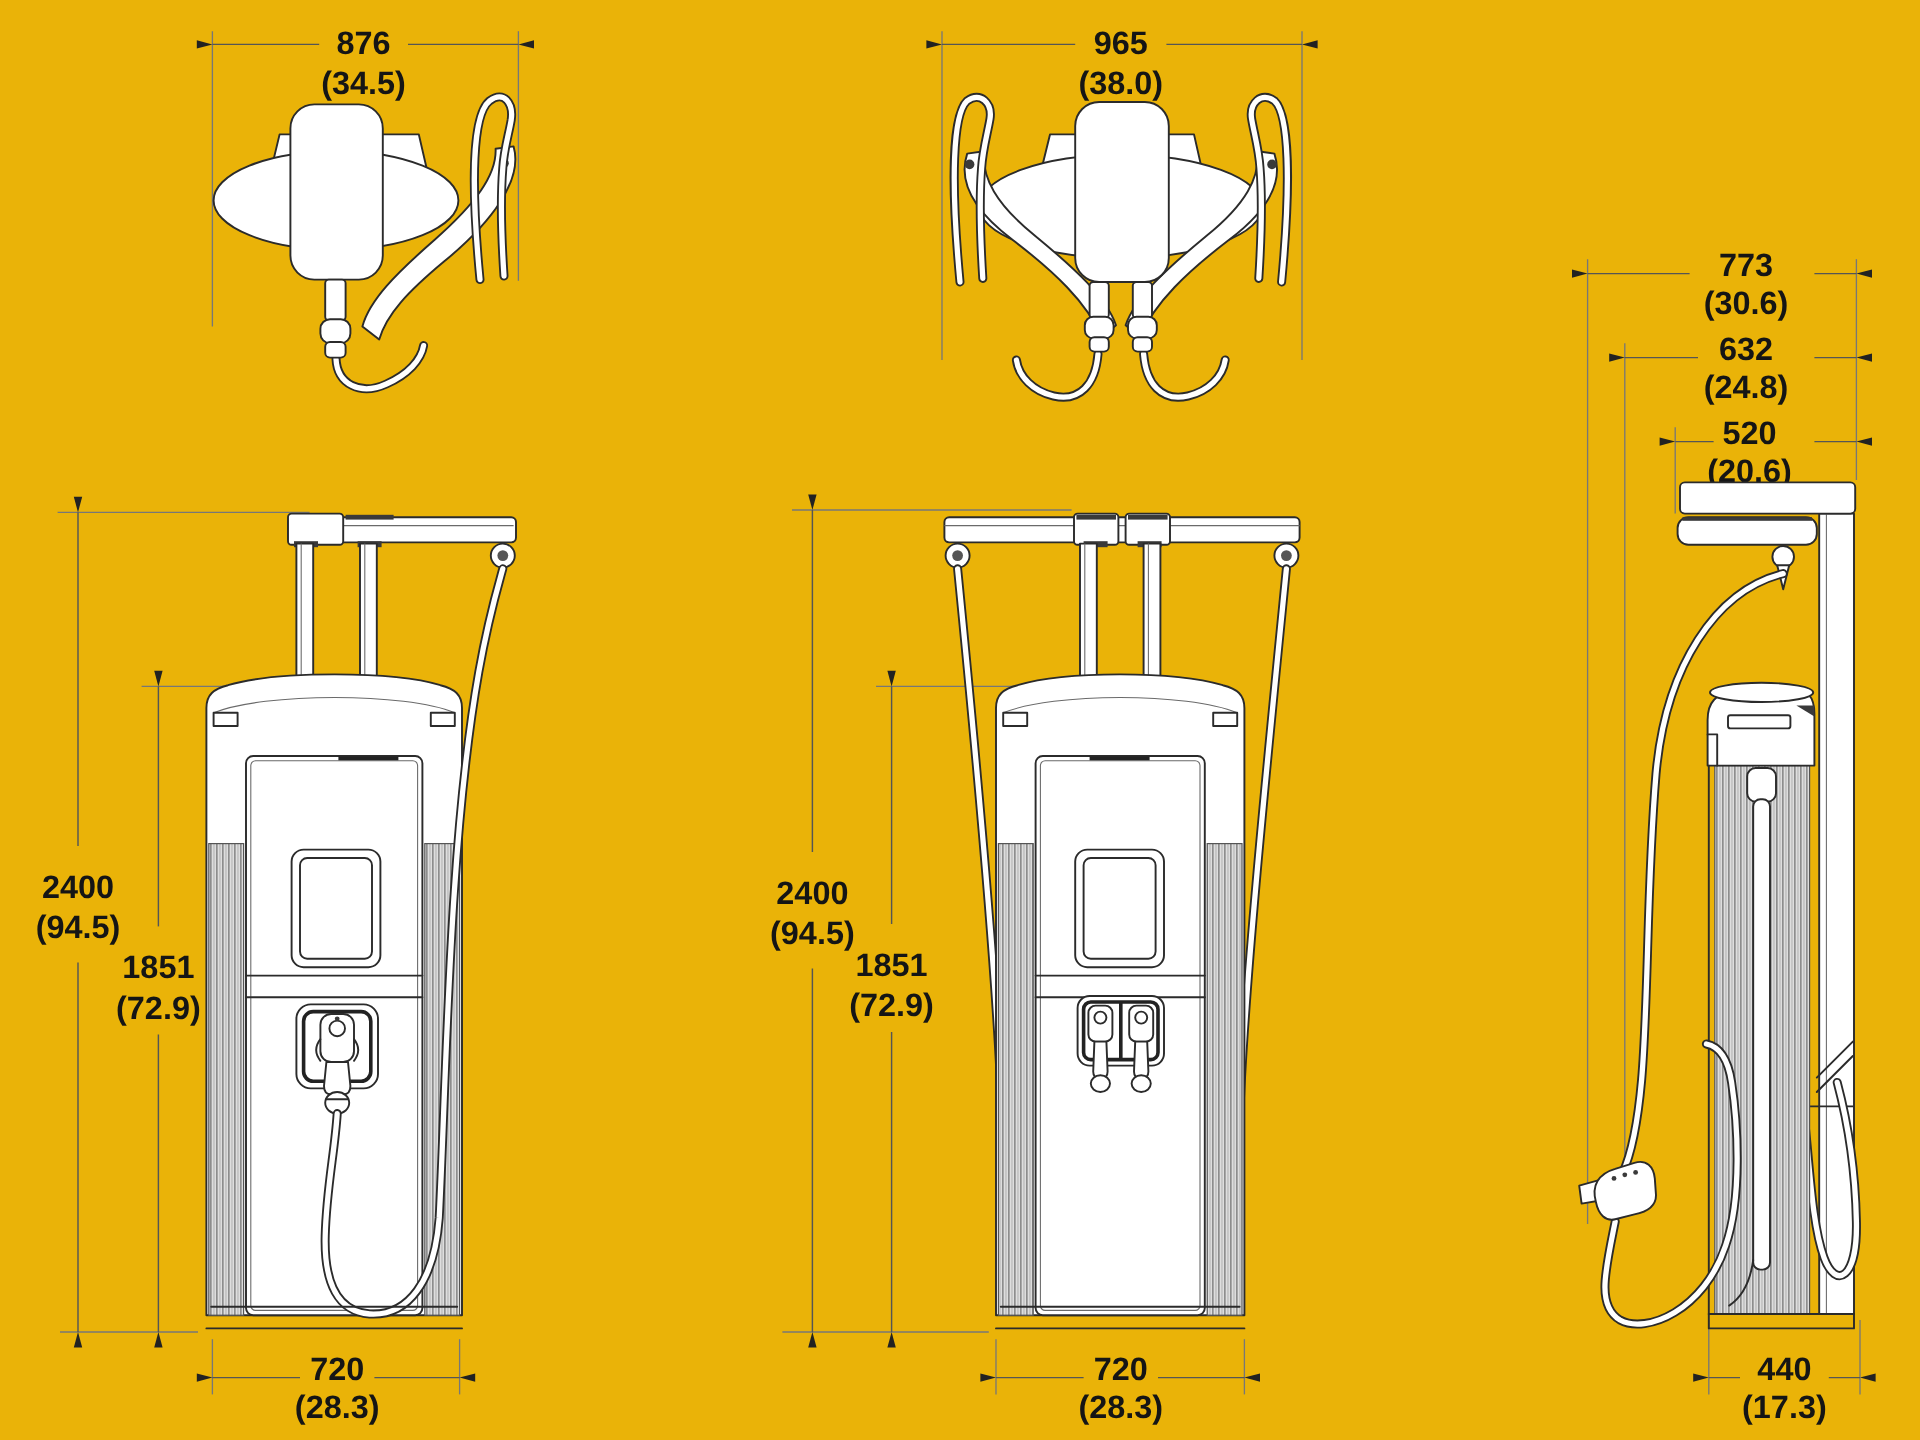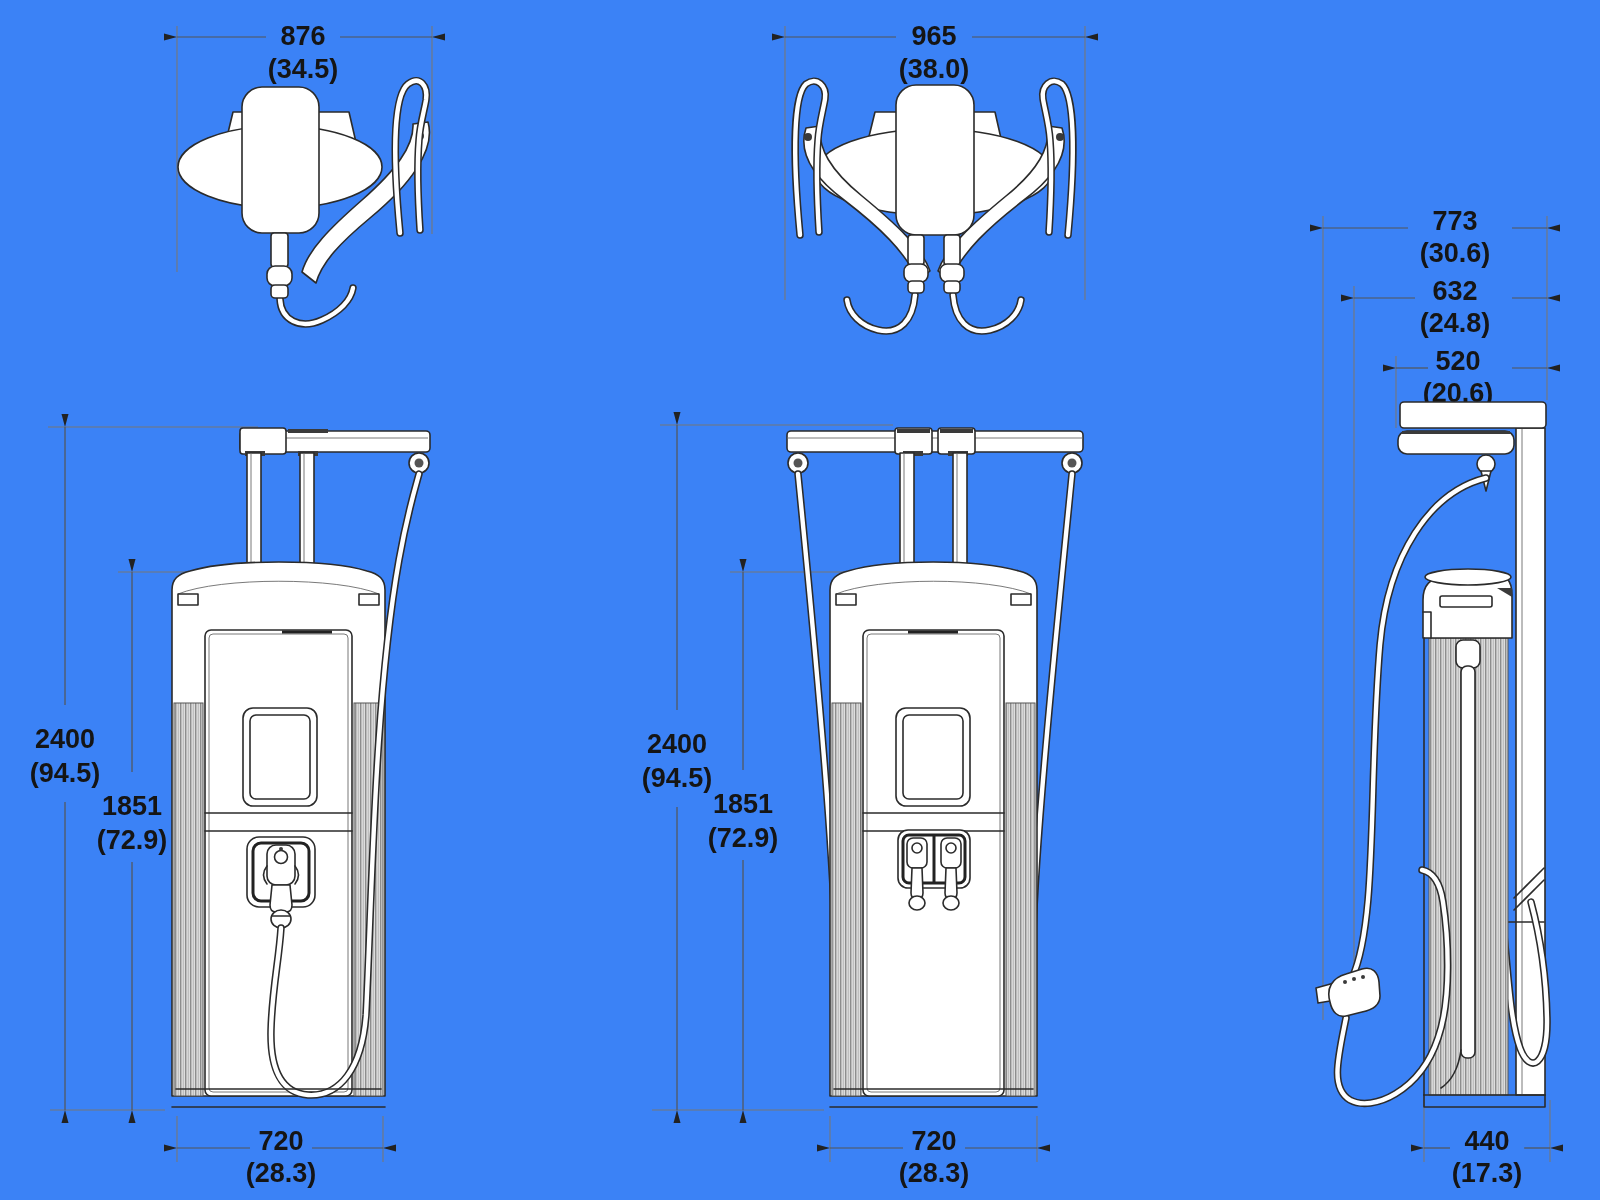--- a/index.html
+++ b/index.html
@@ -1,16 +1,16 @@
 <!DOCTYPE html>
 <html><head>
 <meta charset="utf-8">
 <style>
   html,body{margin:0;padding:0;background:#ffffff;}
-  .canvas{position:relative;width:1600px;height:1200px;background:#3b82f6;overflow:hidden;}
+  .canvas{position:relative;width:1600px;height:1200px;background:#eab308;overflow:hidden;}
   svg{display:block;}
   svg text{font-family:"Liberation Sans",sans-serif;font-weight:bold;font-size:27px;fill:#151515;text-anchor:middle;}
   .ext{stroke:#777;stroke-width:1.1;fill:none;}
   .dim{stroke:#555;stroke-width:1.2;fill:none;}
   .art{stroke:#2b2b2b;stroke-width:1.6;fill:none;stroke-linecap:round;stroke-linejoin:round;}
   .artf{stroke:#2b2b2b;stroke-width:1.6;fill:#ffffff;stroke-linejoin:round;}
   .thin{stroke:#6a6a6a;stroke-width:0.9;fill:none;}
   .bold{stroke:#222;stroke-width:3;fill:none;}
   .dark{fill:#3a3a3a;stroke:none;}
   .cable-o{stroke:#2b2b2b;stroke-width:7.5;fill:none;stroke-linecap:round;}

